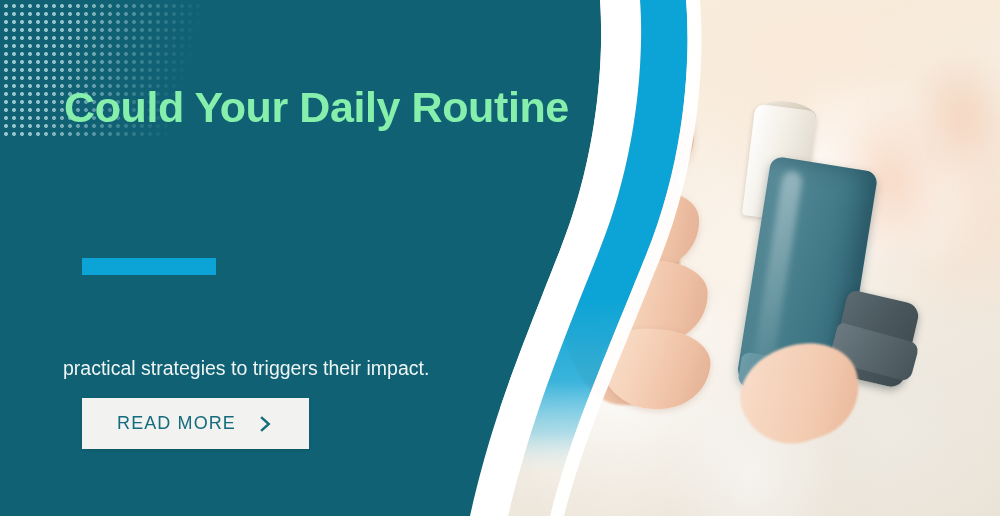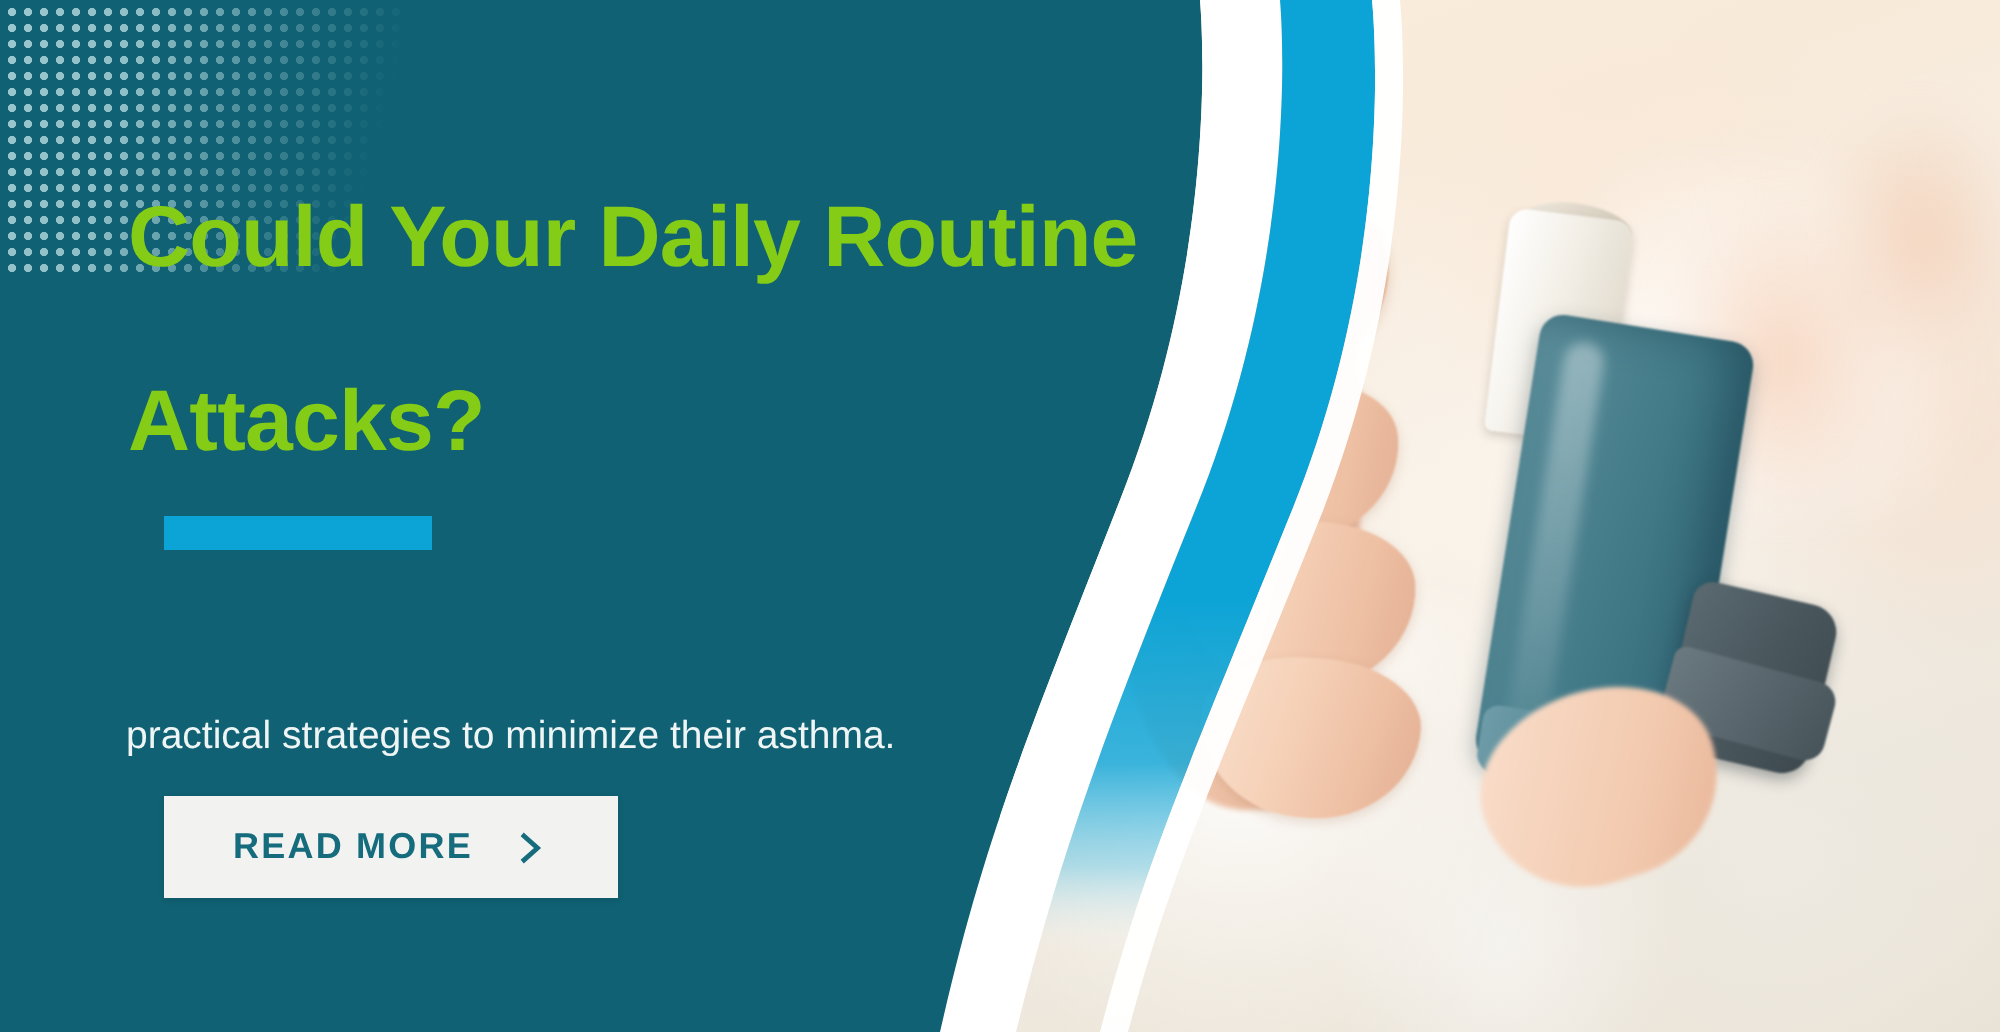--- a/index.html
+++ b/index.html
@@ -129,28 +129,28 @@
     background-size:8px 8px;
     background-position:2px 2px;
     -webkit-mask-image:linear-gradient(105deg,rgba(0,0,0,.95) 0%,rgba(0,0,0,.85) 32%,rgba(0,0,0,.35) 62%,rgba(0,0,0,0) 88%);
     mask-image:linear-gradient(105deg,rgba(0,0,0,.95) 0%,rgba(0,0,0,.85) 32%,rgba(0,0,0,.35) 62%,rgba(0,0,0,0) 88%);
     opacity:.85;
   }
 
   
   .content{position:absolute;left:0;top:0;width:620px;height:516px;}
   .headline{
-    position:absolute;left:64px;top:96px;width:520px;
+    position:absolute;left:64px;top:84px;width:520px;
     margin:0;
     font-family:"Liberation Sans","DejaVu Sans",sans-serif;
     font-weight:bold;
     font-size:43px;
     line-height:46px;
     letter-spacing:-.4px;
-    color:#84cc16;
+    color:#86efac;
   }
   .accent-bar{
     position:absolute;left:82px;top:258px;width:134px;height:17px;
     background:#0ca4d6;
   }
   .subtitle{
     position:absolute;left:63px;top:296px;width:460px;
     margin:0;
     font-size:19.5px;
     line-height:29px;
@@ -160,21 +160,21 @@
     position:absolute;left:82px;top:398px;
     width:227px;height:51px;
     background:#f2f2f0;
     border:none;
     display:flex;align-items:center;justify-content:center;gap:20px;
     cursor:pointer;
     box-shadow:0 1px 3px rgba(0,0,0,.12);
   }
   .cta-label{
     font-family:"Liberation Sans","DejaVu Sans",sans-serif;
-    font-weight:bold;font-size:18px;letter-spacing:1.1px;
+    font-weight:normal;font-size:18px;letter-spacing:1.1px;
     color:#156c7d;
   }
   .cta-arrow{display:block;width:18px;height:18px;}
 </style>
 </head>
 <body>
 
 <div class="banner">
 
   <div class="photo">
@@ -224,25 +224,25 @@
         <stop offset="92%" stop-color="#ffffff" stop-opacity=".05"></stop>
         <stop offset="100%" stop-color="#ffffff" stop-opacity="0"></stop>
       </linearGradient>
     </defs>
   </svg>
 
   <div class="dots"></div>
 
   <div class="content">
 
-    <h1 class="headline"><span>Could Your Daily Routine</span><br><br><span>Attacks?</span></h1>
+    <h1 class="headline"><span>Could Your Daily Routine</span><br><br></h1>
 
     <div class="accent-bar"></div>
 
-    <p class="subtitle"><br><br><span>practical strategies to minimize their asthma.</span></p>
+    <p class="subtitle"><br><br><span>practical strategies to triggers their impact.</span></p>
 
     <button class="cta">
       <span class="cta-label">READ MORE</span>
       <svg class="cta-arrow" viewBox="0 0 24 24" fill="none">
         <path d="M8 4 L17 12 L8 20" stroke="#156c7d" stroke-width="3.2" stroke-linecap="square" stroke-linejoin="miter"></path>
       </svg>
     </button>
 
   </div>
 </div>

